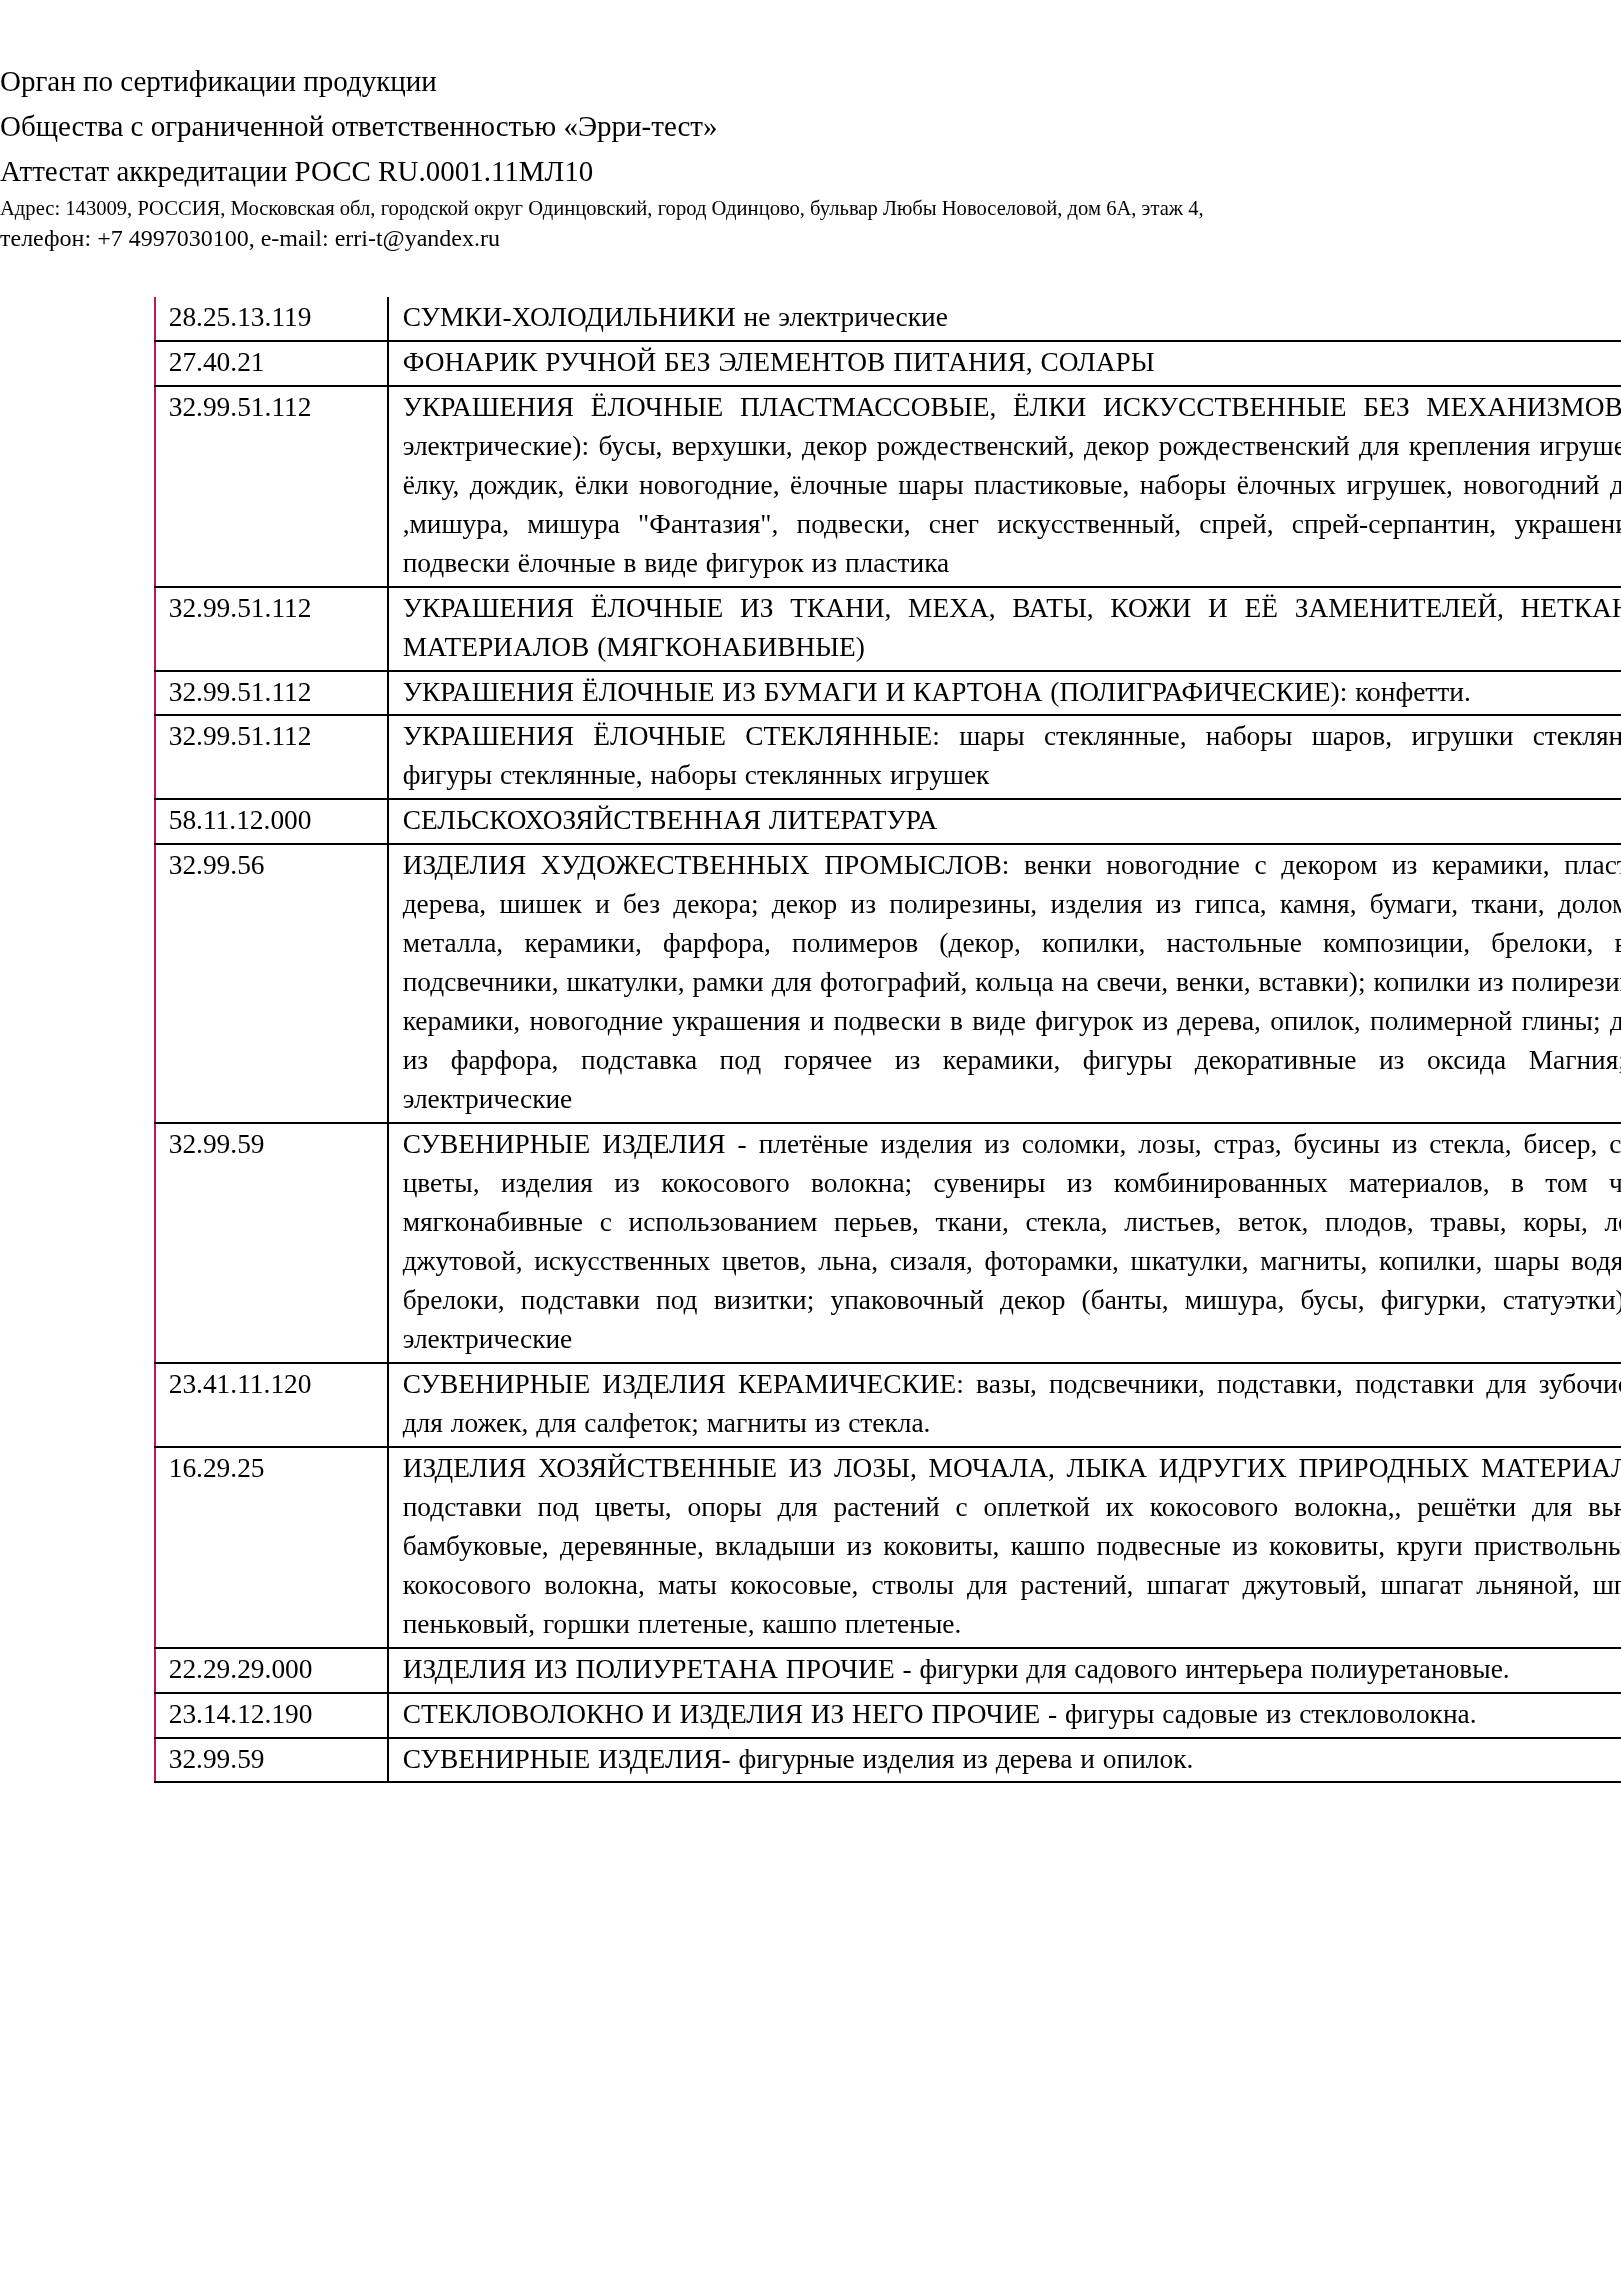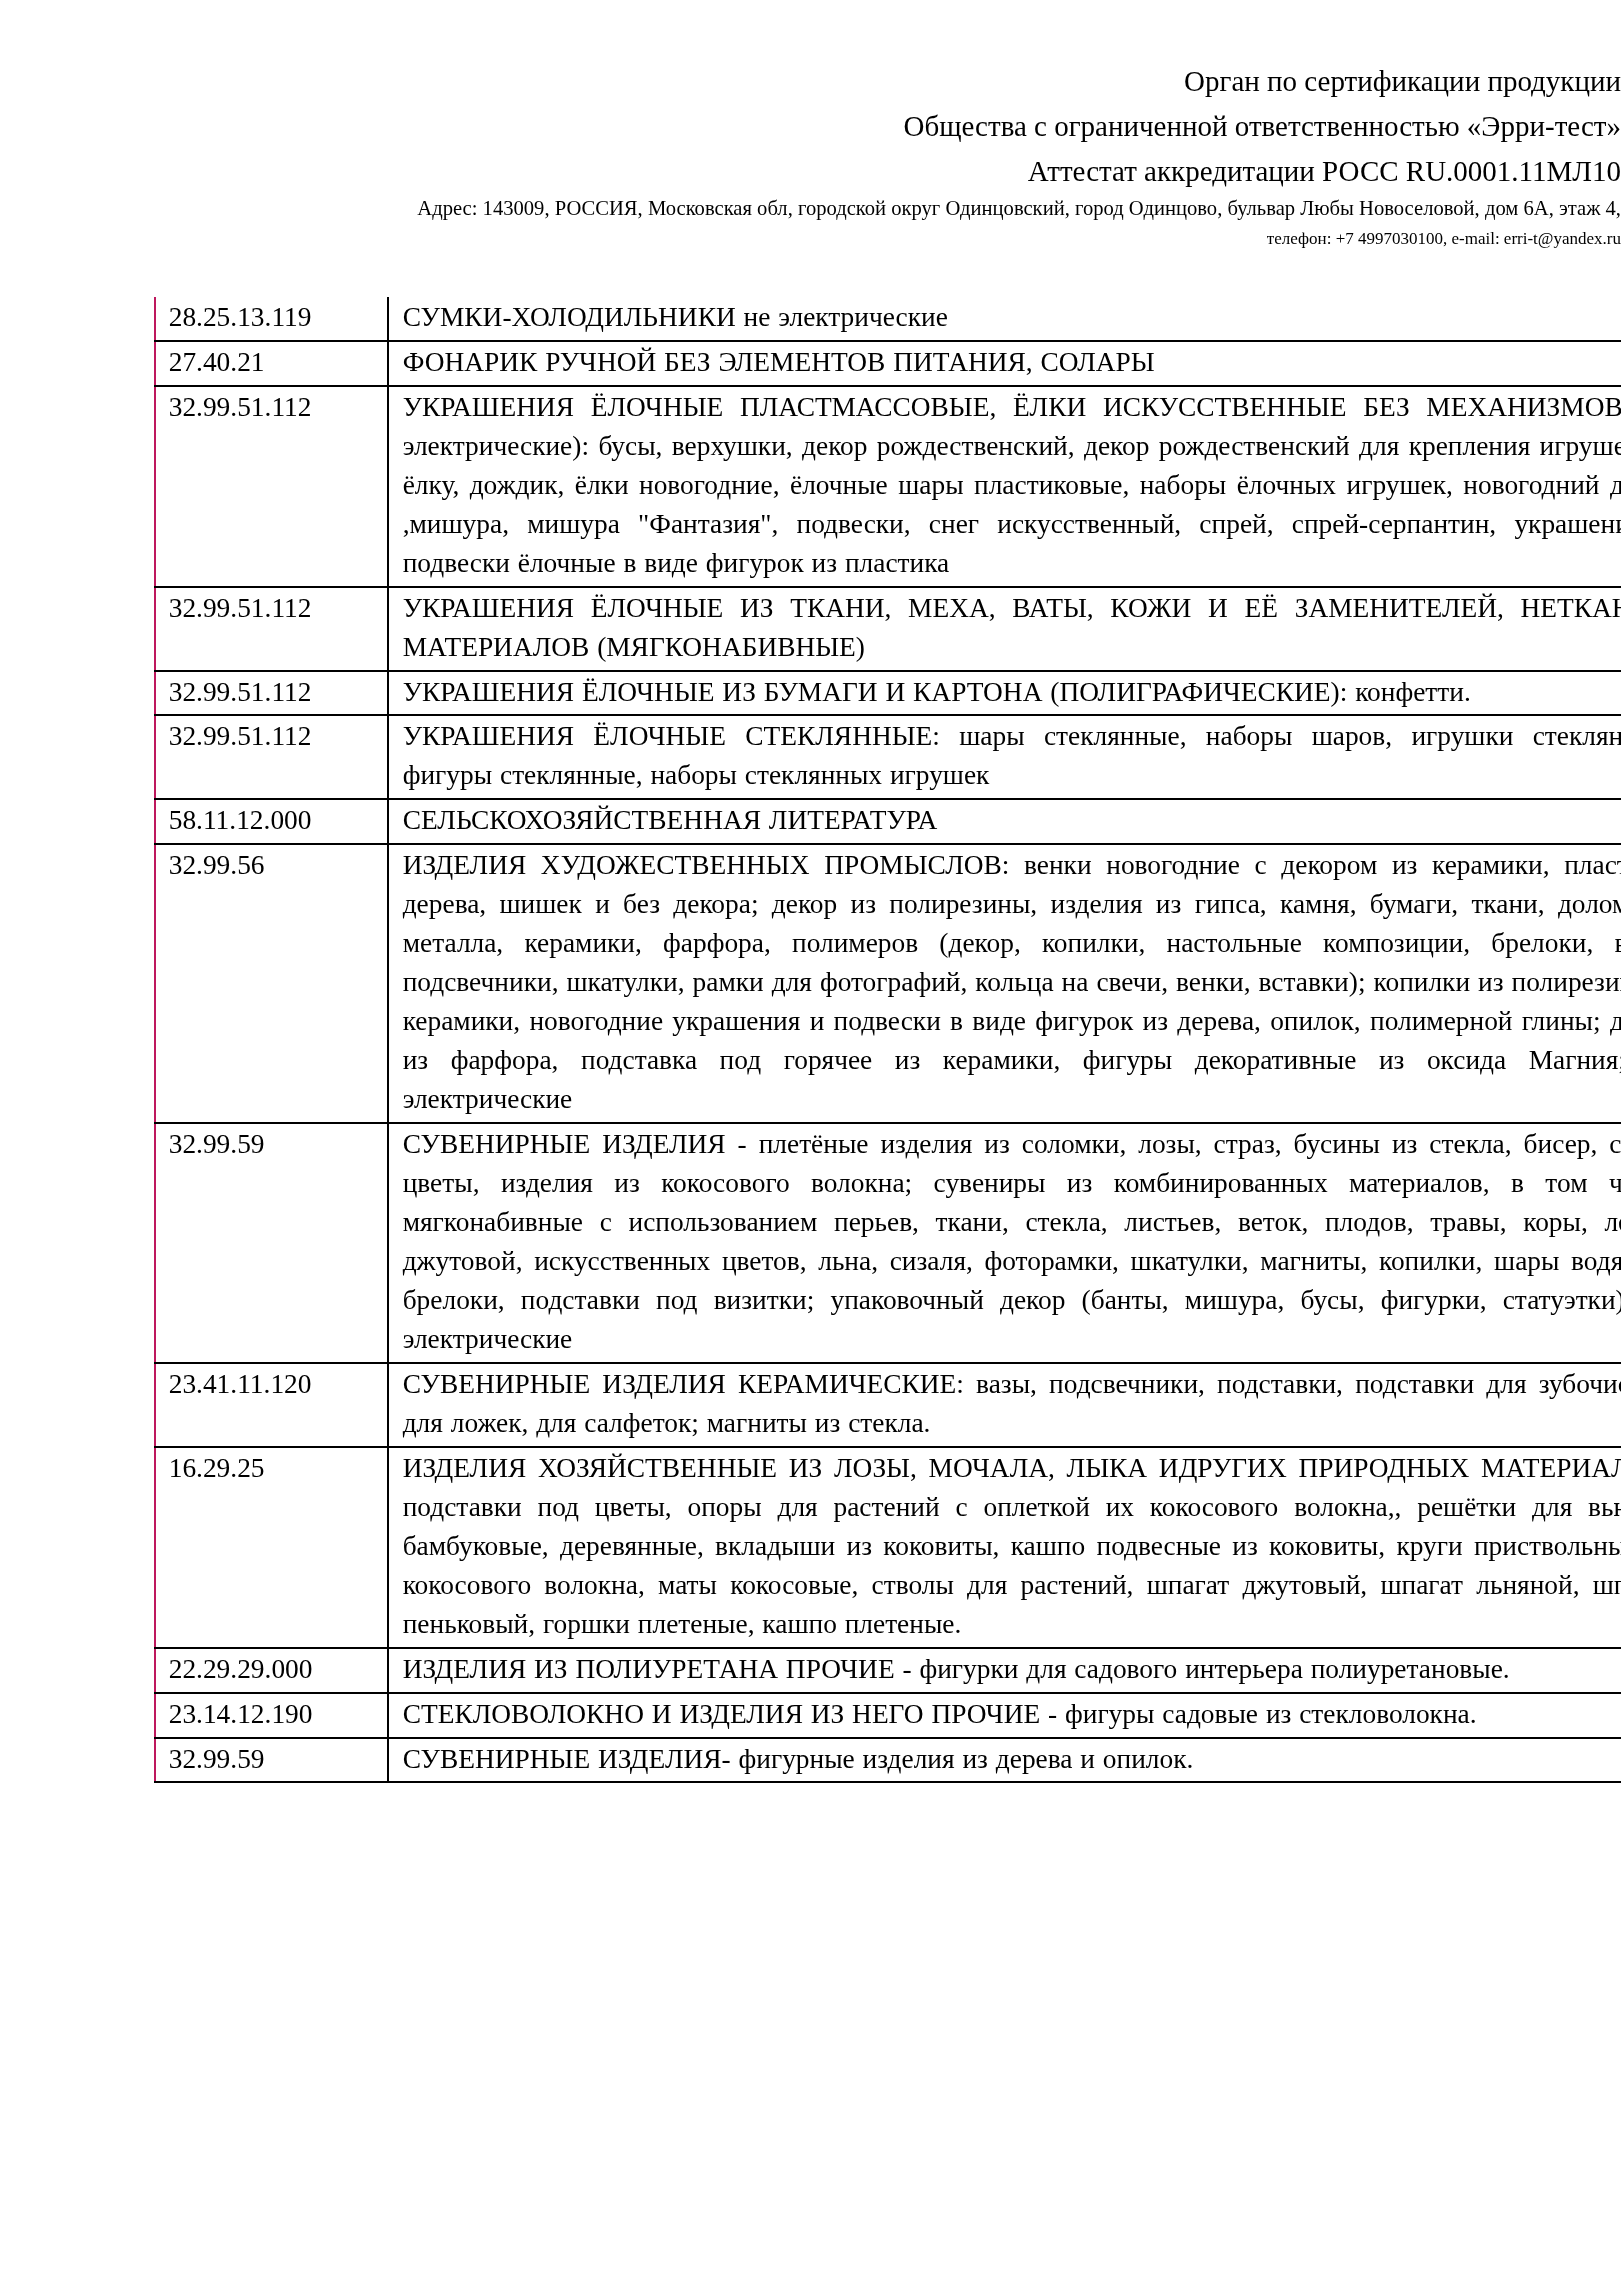--- a/index.html
+++ b/index.html
@@ -11,35 +11,35 @@
     position: relative;
     width: 1621px;
     height: 2293px;
     background: #ffffff;
     color: #000000;
     font-family: "Liberation Serif", "DejaVu Serif", serif;
     overflow: hidden;
   }
   .doc-header {
     padding-top: 59px;
-    text-align: right;
+    text-align: left;
   }
   .doc-header .title-line {
     font-size: 29px;
     line-height: 45px;
     white-space: nowrap;
   }
   .doc-header .addr-line {
     font-size: 20.6px;
     line-height: 29px;
     white-space: nowrap;
     font-family: Liberation Serif, serif;
   }
   .doc-header .contact-line {
-    font-size: 17px;
+    font-size: 24px;
     line-height: 31px;
     white-space: nowrap;
   }
   table.doc-table {
     border-collapse: collapse;
     table-layout: fixed;
     margin-left: 154px;
     margin-top: 43px;
     width: 1537px;
     border-left: 2px solid #be185d;

